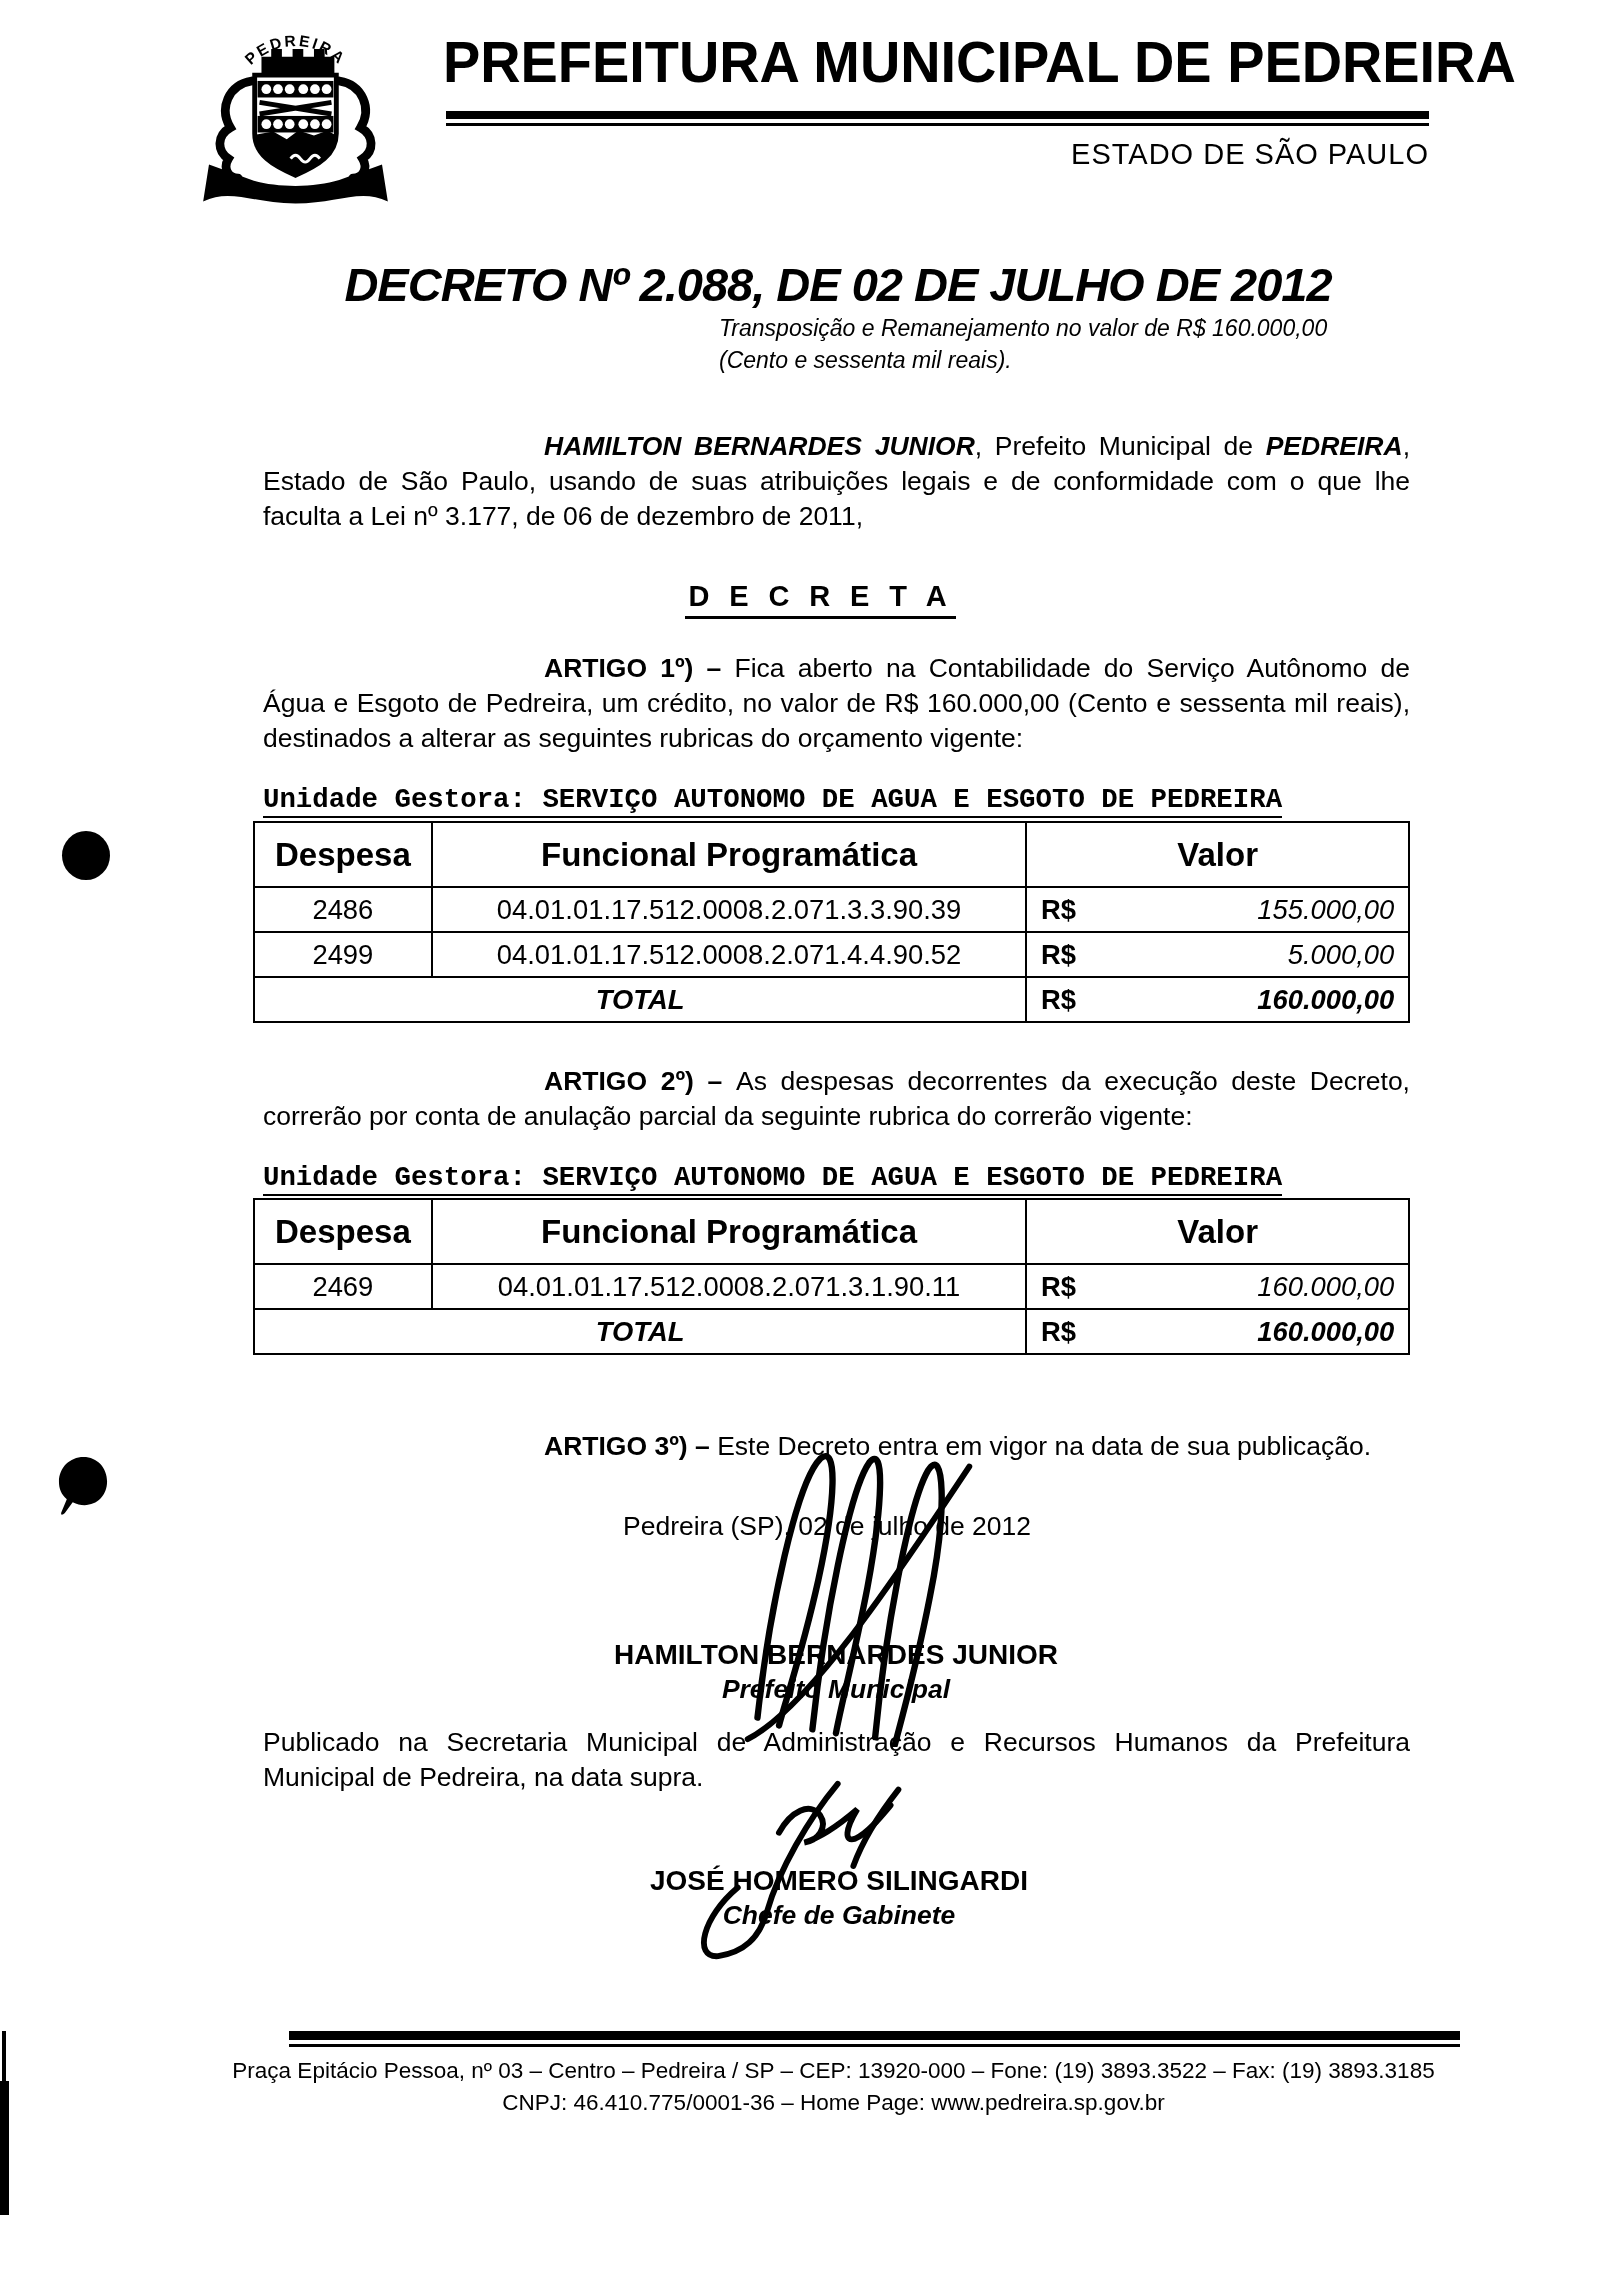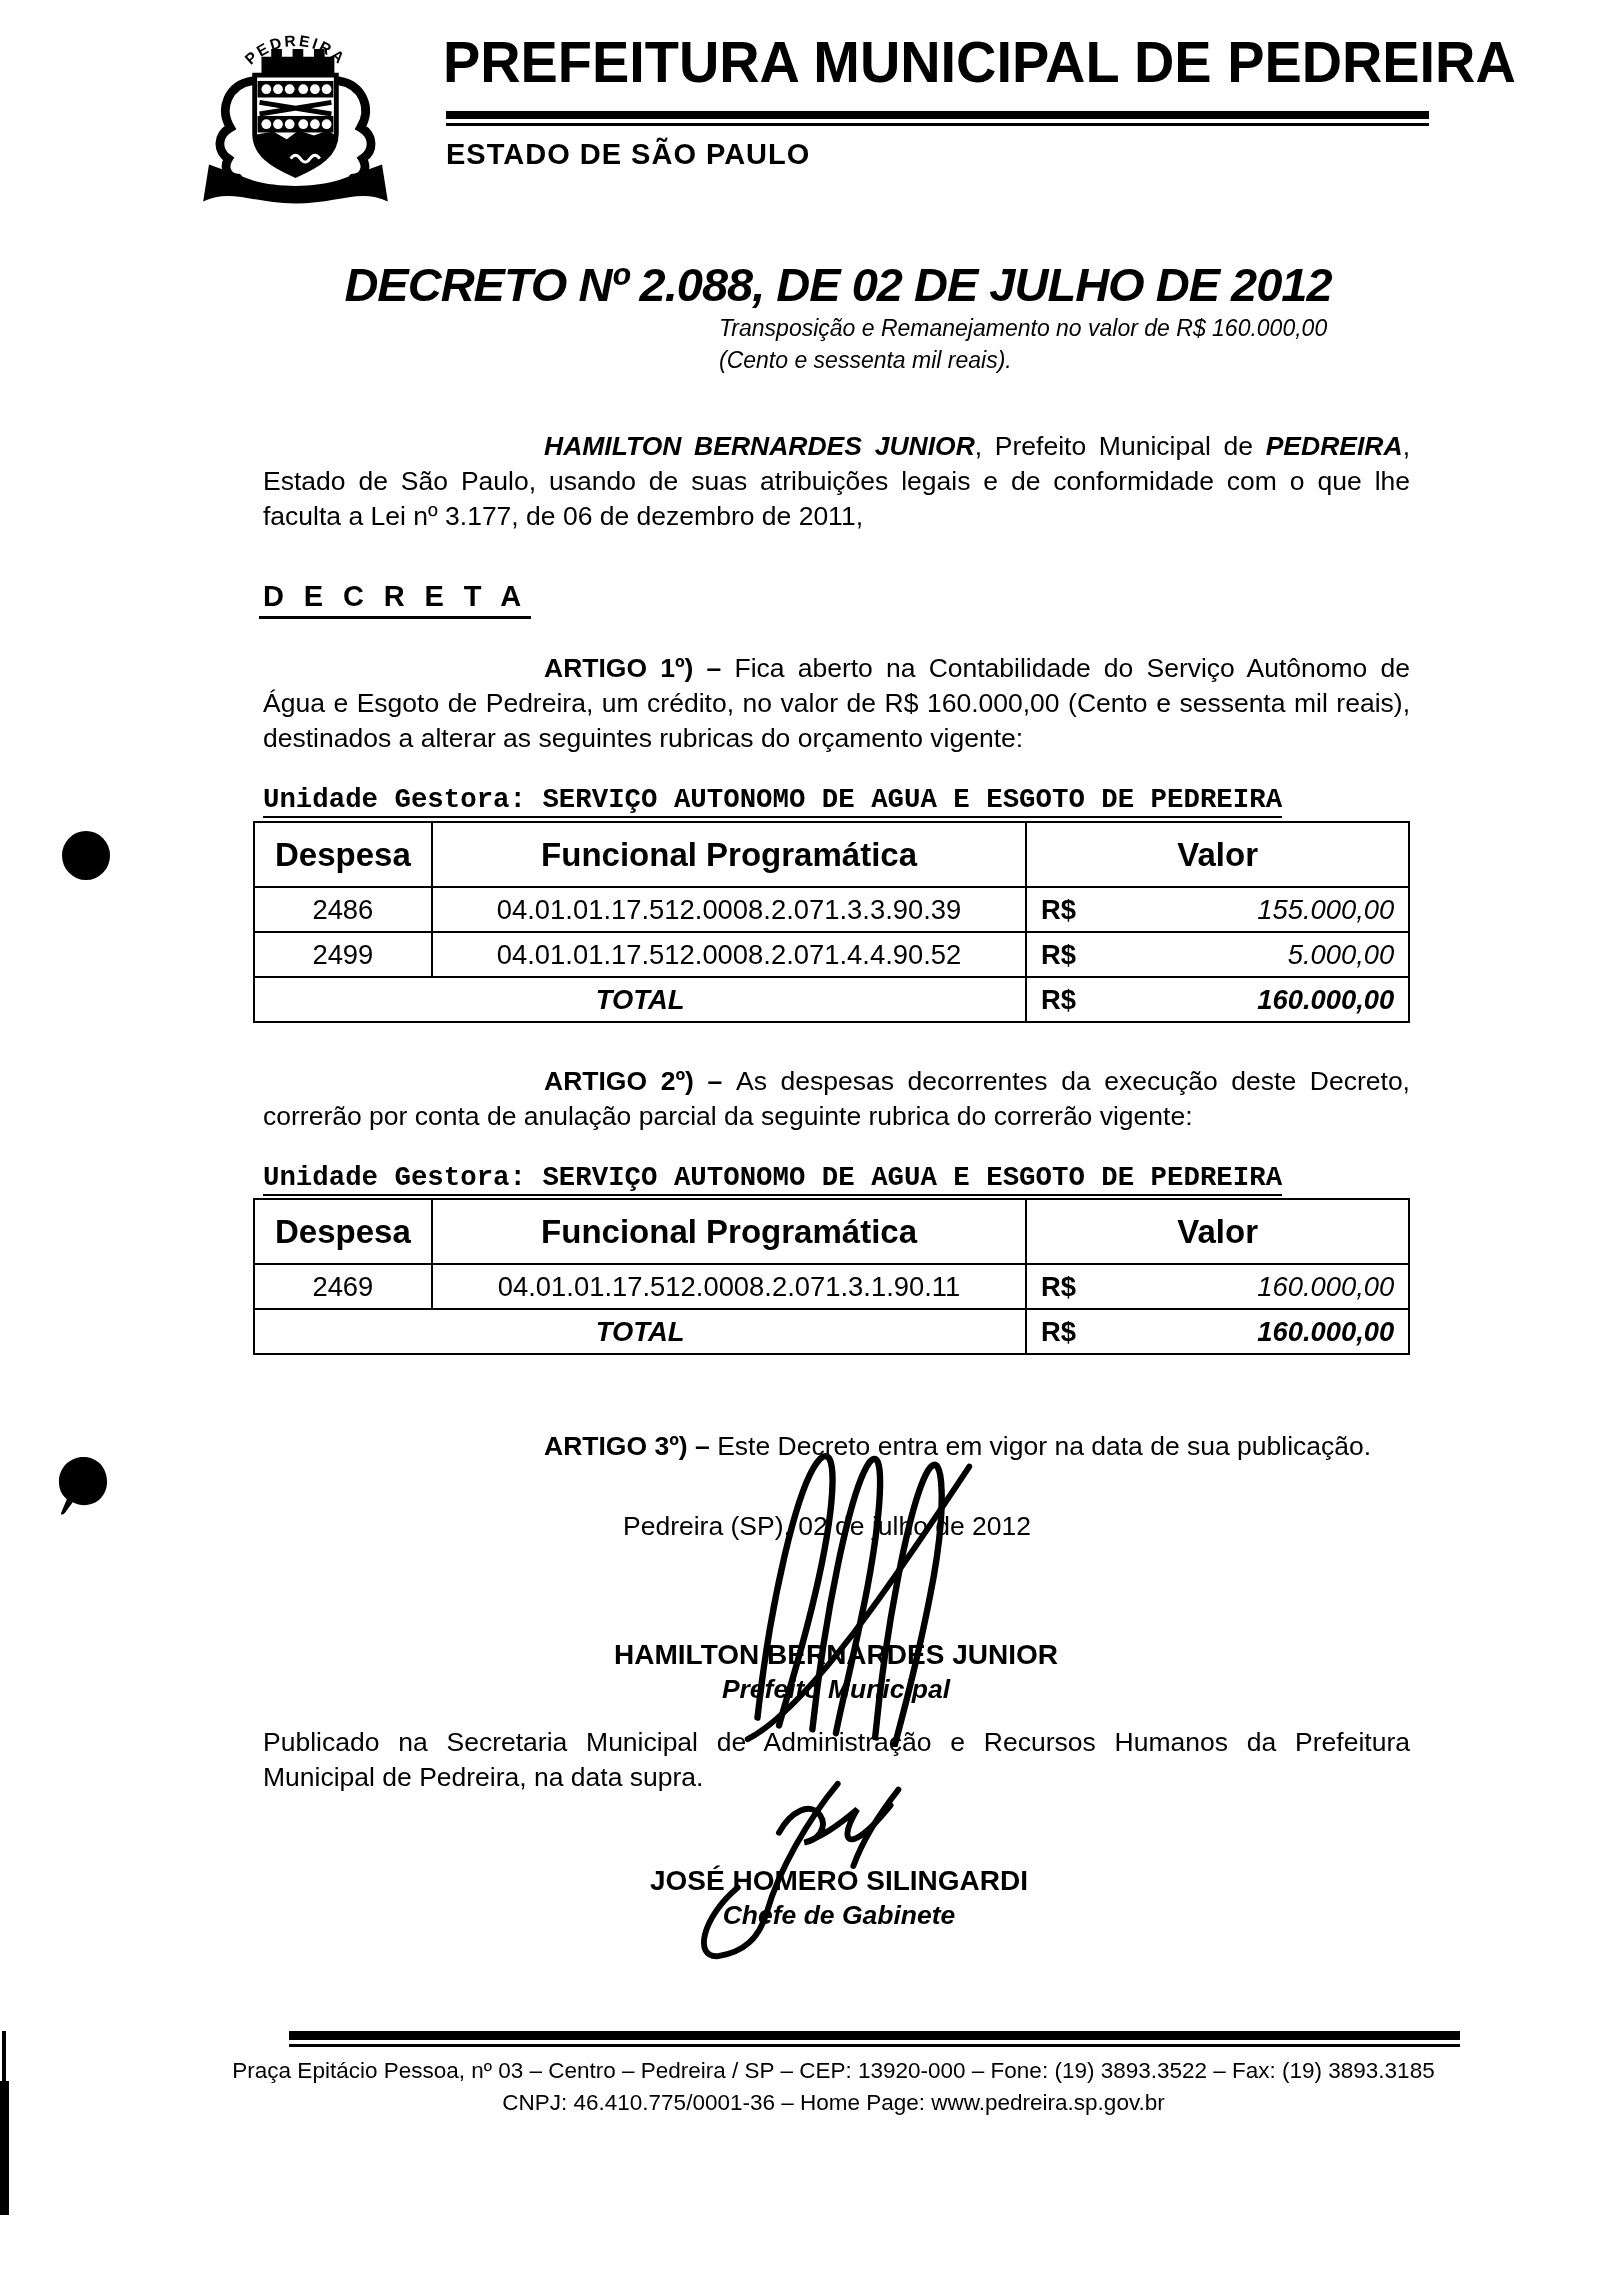--- a/index.html
+++ b/index.html
@@ -13,42 +13,42 @@
   
   .crest { left:174px; top:15.7px; width:243px; height:196px; }
   .org-name {
     left:443px; top:29px; width:990px;
     font-size:57px; font-weight:700; letter-spacing:0px; white-space:nowrap;
     transform:scaleX(0.98); transform-origin:left top;
   }
   .rule-thick { left:446px; top:111px; width:983px; height:7.8px; background:#000; }
   .rule-thin  { left:446px; top:123px; width:983px; height:2.9px; background:#000; }
   .estado {
-    left:446px; top:138px; width:983px; text-align:left;
-    font-size:29px; font-weight:700; letter-spacing:1px;
+    left:446px; top:138px; width:983px; text-align:right;
+    font-size:29px; font-weight:400; letter-spacing:1px;
   }
 
   
   .decree-title {
     left:235px; top:233px; width:1206px; text-align:center;
     font-size:47px; font-weight:700; font-style:italic; letter-spacing:-1px; white-space:nowrap;margin-top:24px;
   }
   .summary { left:719px; top:312px; width:676px; font-size:23px; font-weight:400; font-style:italic; line-height:32px; }
 
   
   .para {
     left:263px; width:1147px; font-size:26.5px; line-height:35px;
     text-align:justify; text-align-last:left;
   }
   .indent { text-indent:281px; }
   .b  { font-weight:700; }
   .bi { font-weight:700; font-style:italic; }
 
   .decreta {
-    left:259px; top:580px; width:1147px; text-align:left;
+    left:247px; top:580px; width:1147px; text-align:center;
   }
   .decreta span {
     display:inline-block; font-size:29px; font-weight:700; letter-spacing:5.9px;
     border-bottom:3.9px solid #000; padding:0 3.9px 2.9px 3.9px;
   }
 
   .ug { left:263px; width:1147px; font-size:27.4px; font-weight:700;font-family:Liberation Mono, monospace; }
   .ug span { border-bottom:2.9px solid #000; padding-bottom:1px; }
   .ug1 { top:784px; }
   .ug2 { top:1162px; }

